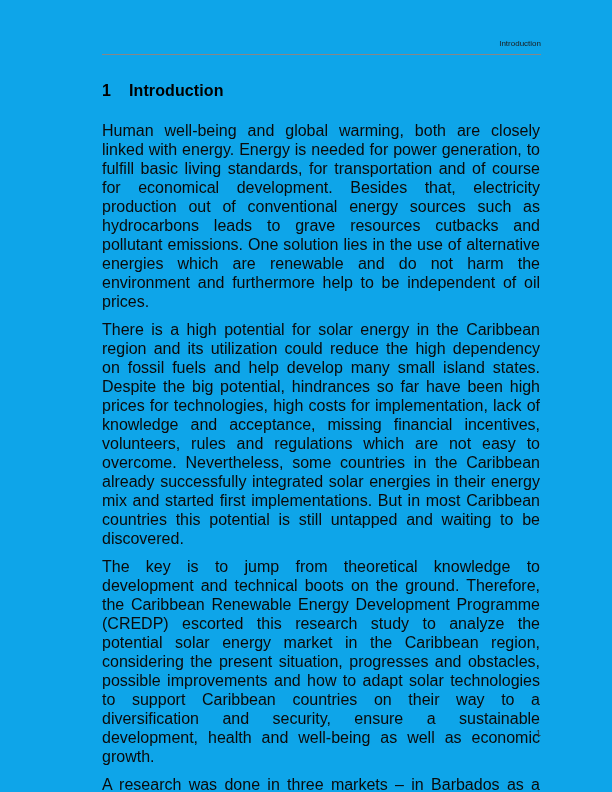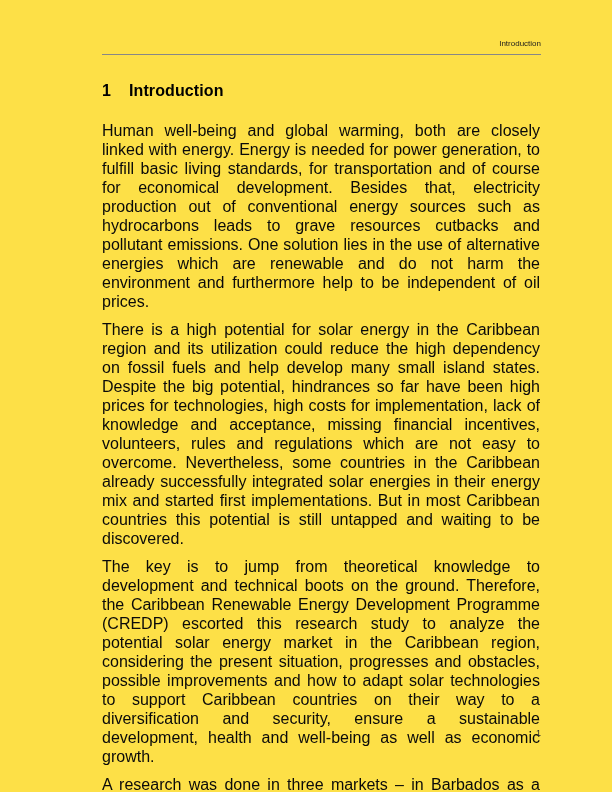--- a/index.html
+++ b/index.html
@@ -4,21 +4,21 @@
 <style>
   html, body {
     margin: 0;
     padding: 0;
     background: #ffffff;
   }
   .page {
     position: relative;
     width: 612px;
     height: 792px;
-    background: #fde047;
+    background: #0ea5e9;
     overflow: hidden;
     font-family: "Liberation Sans", "DejaVu Sans", sans-serif;
     color: #0a0a0a;
   }
   .running-header {
     position: absolute;
     left: 102px;
     right: 71px;
     top: 39px;
     text-align: right;

